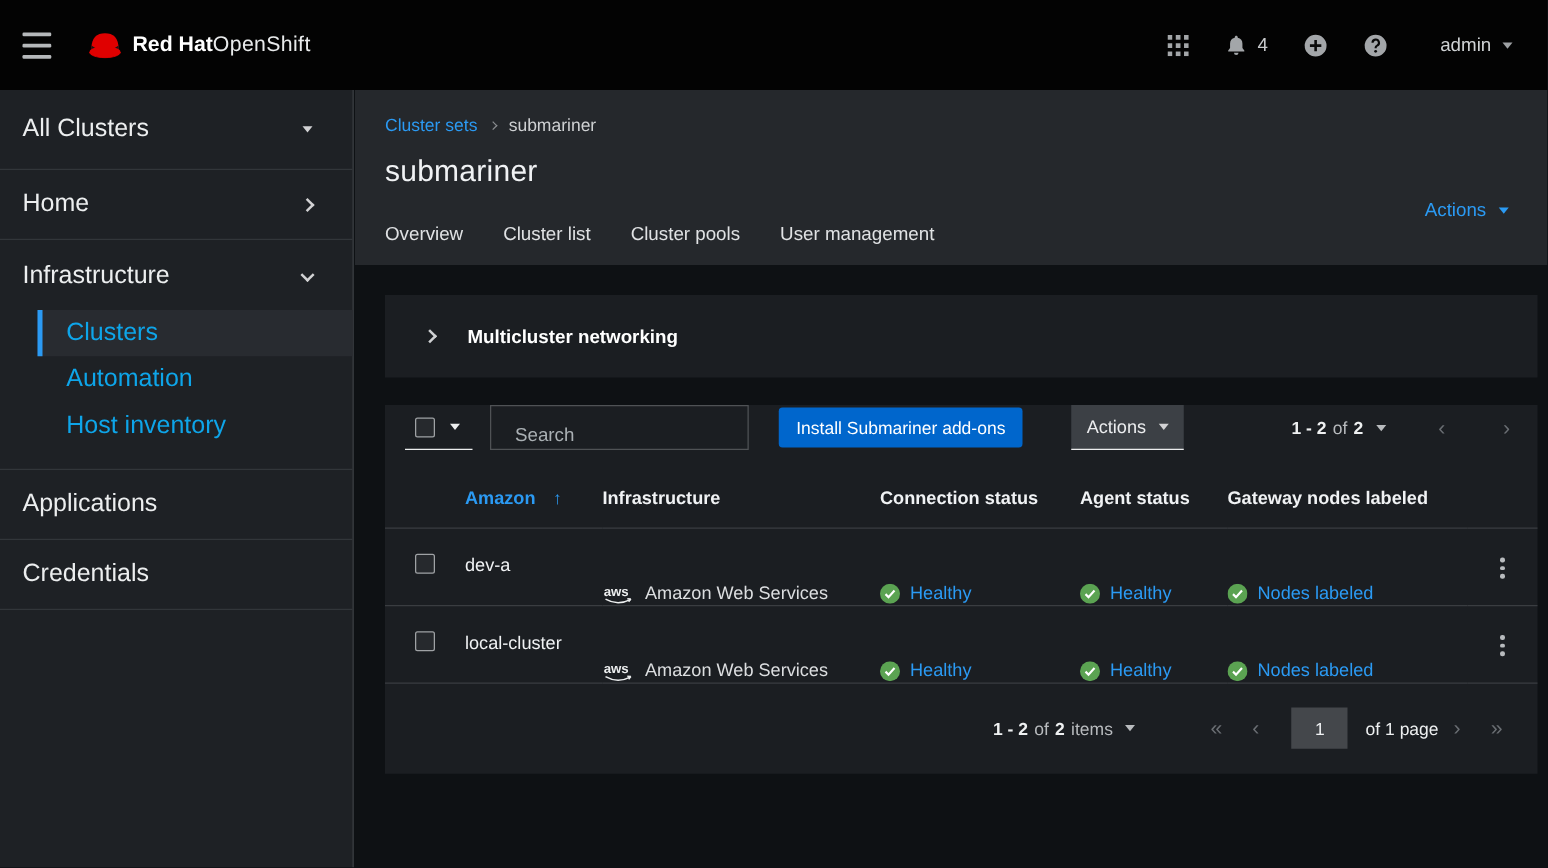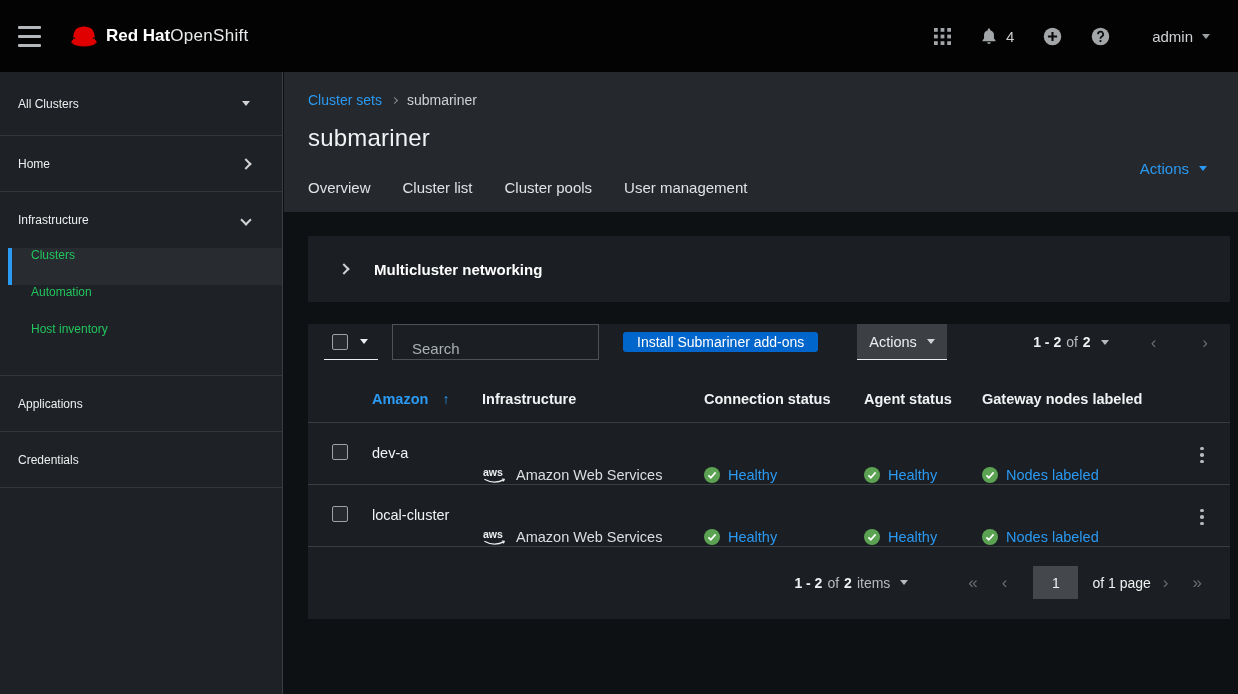--- a/index.html
+++ b/index.html
@@ -32,28 +32,28 @@
     border-left:4.5px solid transparent; border-right:4.5px solid transparent;
     border-top:5px solid currentColor; }
   .chev { display:inline-block; width:8px; height:8px;
     border-right:2px solid currentColor; border-bottom:2px solid currentColor; }
   .chev.right { transform:rotate(-45deg); }
   .chev.down { transform:rotate(45deg); }
   .chev.sm { width:5px; height:5px; border-width:1.5px; }
 
   
   .sidebar { position:absolute; top:72px; left:0; width:283px; height:622px;
-    background:#1e2125; border-right:1px solid #3a3e42; font-size:12px; color:#eceeef; }
+    background:#1e2125; border-right:1px solid #3a3e42; font-size:20px; color:#eceeef; }
   .side-item { height:56px; display:flex; align-items:center; justify-content:space-between;
     padding:0 32px 0 18px; border-bottom:1px solid #32363a; cursor:pointer; }
   .side-item.selector { height:64px; }
   .side-item.no-border { border-bottom:none; }
   .side-item .chev, .side-item .caret { color:#d2d2d4; }
   .side-group { padding-bottom:16px; border-bottom:1px solid #32363a; }
-  .side-sub { height:37px; margin-left:8px; padding-left:23px; display:flex; cursor:pointer; color:#22c55e; }
+  .side-sub { height:37px; margin-left:30px; padding-left:23px; display:flex; align-items:center; cursor:pointer; color:#0ea5e9; }
   .side-sub.selected { background:#282b30; border-left:4px solid #2b9af3; padding-left:19px; }
 
   
   .main { position:absolute; top:72px; left:284px; width:954px; height:622px; background:#0e1114; }
   .page-header { position:relative; height:140px; background:#25282c; padding:20px 0 0 24px; }
   .breadcrumb { display:flex; align-items:center; gap:10px; font-size:14px; }
   .breadcrumb .link { color:#2b9af3; text-decoration:none; cursor:pointer; }
   .breadcrumb .sep { color:#8a8d90; }
   .breadcrumb .current { color:#cfd1d3; }
   .page-title { margin-top:16px; font-size:24px; font-weight:400; color:#f0f2f4; letter-spacing:.2px; }
@@ -76,21 +76,21 @@
   .toolbar { display:flex; align-items:center; height:36px; margin:16px; }
   .checkbox { display:inline-block; width:16px; height:16px; border:1px solid #9fa2a5;
     border-radius:2px; background:rgba(255,255,255,.05); cursor:pointer; }
   .bulk-select { display:flex; align-items:center; gap:12px; height:36px; padding:0 10px 0 8px;
     border-bottom:1px solid #ecedee; color:#ecedee; cursor:pointer; }
   .search-box { margin-left:14px; width:207px; height:36px; border:1px solid #4f5255;
     display:flex; align-items:center; padding:0 10px; gap:9px; }
   .search-box input { flex:1; background:transparent; border:none; outline:none;
     color:#dcdee0; font-size:15px; font-family:inherit;margin-top:12px; }
   .search-box input::placeholder { color:#aab0b4; opacity:1; }
-  .btn-primary { margin-left:24px; height:20px; padding:0 14px; background:#0066cc; color:#ffffff;
+  .btn-primary { margin-left:24px; height:32px; padding:0 14px; background:#0066cc; color:#ffffff;
     font-size:14px; border-radius:3px; }
   .actions-toggle { margin-left:39px; height:36px; padding:0 12px; background:#3c4045;
     border-bottom:1px solid #ecedee; display:flex; align-items:center; gap:10px;
     color:#ecedef; font-size:14.5px; cursor:pointer; }
   .actions-toggle .caret { color:#d2d2d4; }
   .spacer { flex:1; }
   .pg-menu { display:flex; align-items:center; gap:5px; font-size:14px; color:#b8bbbe; cursor:pointer; }
   .pg-menu b { color:#eef0f1; font-weight:700; }
   .pg-menu .caret { margin-left:5px; color:#b8bbbe; }
   .pg-nav { color:#6a6e73; font-size:17px; line-height:1; padding:0 6px; }

